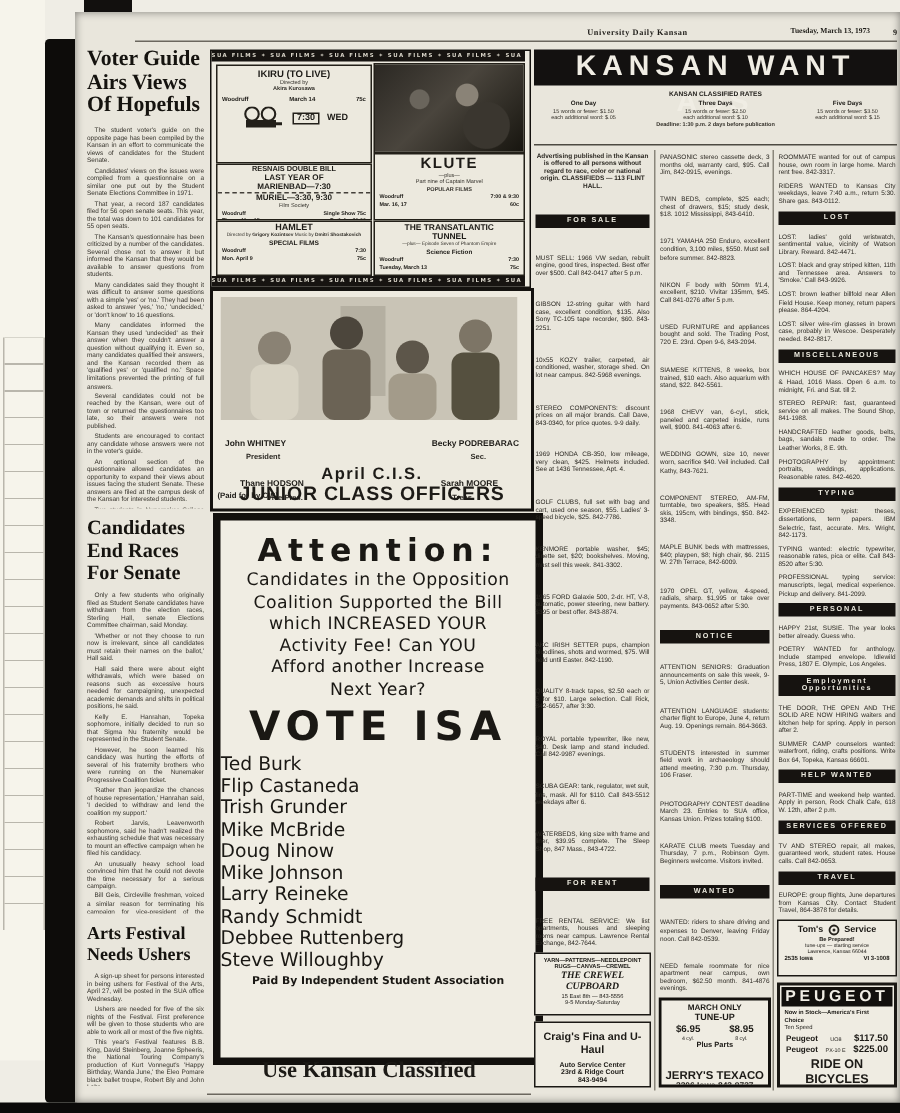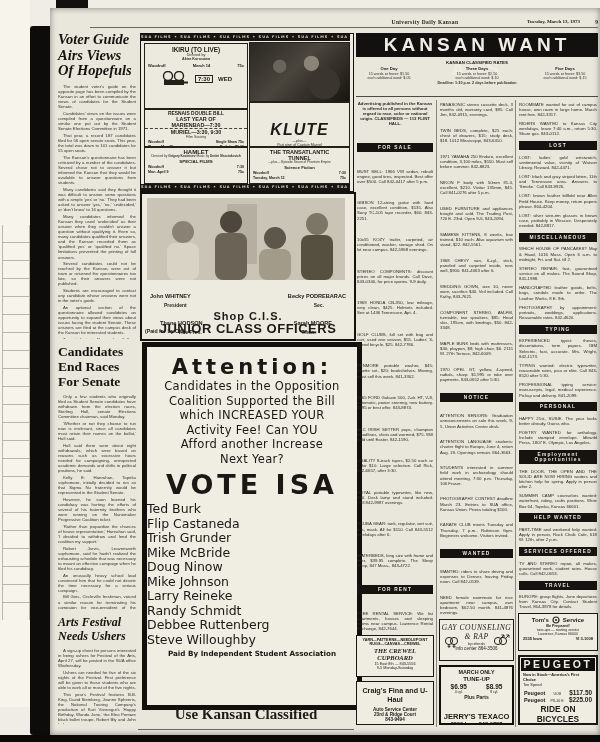--- a/index.html
+++ b/index.html
@@ -17,21 +17,21 @@
   
   .page{left:50px;top:8px;width:550px;height:727px;background:#e9e6dc;
         box-shadow:0 0 6px rgba(0,0,0,.45) inset;}
   .page > *{position:absolute;}
   
   .mast-rule{left:40px;top:19px;width:508px;height:1px;background:#6b675e;}
   .mast-paper{left:320px;top:11px;width:110px;text-align:center;font:bold 5.5px "Liberation Serif",serif;letter-spacing:.4px;}
   .mast-date{left:425px;top:11px;width:105px;text-align:right;font:bold 5px "Liberation Serif",serif;}
   .mast-page{left:538px;top:11px;width:10px;font:bold 5.5px "Liberation Serif",serif;text-align:right;}
   
-  .headline{font-family:"Liberation Serif",serif;font-weight:bold;font-style:italic;color:#15130f;}
+  .headline{font-family:"Liberation Serif",serif;font-weight:bold;color:#15130f;}
   .h-lg div{font-size:14.5px;line-height:15.5px;}
   .h-md div{font-size:13.5px;line-height:15px;font-style:normal;}
   .h-sm div{font-size:12px;line-height:13.5px;}
   .art-body{font-size:4.3px;line-height:5.1px;text-align:justify;color:#35322b;overflow:hidden;}
   .para{text-indent:5px;margin-bottom:1.5px;}
   
   .films{left:90px;top:25px;width:212px;height:157px;background:#eeebe1;border:1.5px solid #14120f;}
   .films > *{position:absolute;}
   .strip{left:0;width:209px;height:7px;background:#171411;color:#d8d4c8;font:bold 3.6px "DejaVu Sans",sans-serif;
          letter-spacing:1px;text-align:center;line-height:7px;white-space:nowrap;overflow:hidden;}
@@ -204,21 +204,21 @@
       </div>
       <div class="frow" style="font-size:3.6px;">
         <span>Mon. April 9</span>
         <span>75c</span>
       </div>
     </div>
 
     <div class="photo-klute" style="left:108px;top:8px;width:99px;height:58px;"></div>
 
     <div class="fbox" style="left:108px;top:68px;width:99px;height:43px;">
-      <div class="ft" style="font-size:16px;letter-spacing:1px;margin-top:18px;font-style:italic;">KLUTE</div>
+      <div class="ft" style="font-size:10px;letter-spacing:1px;margin-top:1px;">KLUTE</div>
       <div class="fsmall">—plus—</div>
       <div class="fsmall">Part nine of Captain Marvel</div>
       <div class="fsmall ft">POPULAR FILMS</div>
       <div class="frow" style="font-size:3.6px;">
         <span>Woodruff</span>
         <span>7:00 &amp; 9:30</span>
       </div>
       <div class="frow" style="font-size:3.6px;">
         <span>Mar. 16, 17</span>
         <span>60c</span>
@@ -256,21 +256,21 @@
         <rect x="112" y="51" width="32" height="31" rx="8" fill="#a39b8a"></rect>
       <circle cx="170" cy="26" r="11" fill="#7d7566"></circle>
         <rect x="154" y="37" width="32" height="45" rx="8" fill="#55503f"></rect>
     </svg>
     <div class="cis-names" style="left:8px;top:90px;width:196px;">
       <div><span class="cis-n">John WHITNEY</span><div class="cis-r" style="margin-left:14px;">President</div></div>
       <div style="text-align:right;"><span class="cis-n">Becky PODREBARAC</span><div class="cis-r" style="margin-right:22px;">Sec.</div></div>
       <div style="margin-left:10px;"><span class="cis-n">Thane HODSON</span><div class="cis-r" style="margin-left:18px;">Vice Pres.</div></div>
       <div style="text-align:right;margin-right:14px;"><span class="cis-n">Sarah MOORE</span><div class="cis-r" style="margin-right:16px;">Treas.</div></div>
     </div>
-    <div style="left:0;top:116px;width:212px;text-align:center;font-weight:bold;font-size:11px;letter-spacing:1px;">Shop C.I.S.</div>
+    <div style="left:0;top:116px;width:212px;text-align:center;font-weight:bold;font-size:11px;letter-spacing:1px;">April C.I.S.</div>
     <div style="left:0;top:127px;width:212px;text-align:center;font-weight:bold;font-size:13px;letter-spacing:.5px;">JUNIOR CLASS OFFICERS</div>
     <div style="left:3px;top:134px;font-weight:bold;font-size:5.2px;">(Paid for by CIS)</div>
   </div>
 
   <div class="isa hand">
     <div class="isa-head">Attention:</div>
     <div>
         <div class="isa-line">Candidates in the Opposition</div>
         <div class="isa-line">Coalition Supported the Bill</div>
         <div class="isa-line">which INCREASED YOUR</div>
@@ -372,36 +372,20 @@
         <div class="cl-header">NOTICE</div>
         <div class="cl-item">ATTENTION SENIORS: Graduation announcements on sale this week, 9-5, Union Activities Center desk.</div>
         <div class="cl-item">ATTENTION LANGUAGE students: charter flight to Europe, June 4, return Aug. 19. Openings remain. 864-3663.</div>
         <div class="cl-item">STUDENTS interested in summer field work in archaeology should attend meeting, 7:30 p.m. Thursday, 106 Fraser.</div>
         <div class="cl-item">PHOTOGRAPHY CONTEST deadline March 23. Entries to SUA office, Kansas Union. Prizes totaling $100.</div>
         <div class="cl-item">KARATE CLUB meets Tuesday and Thursday, 7 p.m., Robinson Gym. Beginners welcome. Visitors invited.</div>
         <div class="cl-header">WANTED</div>
         <div class="cl-item">WANTED: riders to share driving and expenses to Denver, leaving Friday noon. Call 842-0539.</div>
         <div class="cl-item">NEED female roommate for nice apartment near campus, own bedroom, $62.50 month. 841-4876 evenings.</div>
       </div>
-    <div class="boxad" style="height:40px;position:relative;">
-      <div class="gay-title" style="margin-top:3px;">GAY COUNSELING</div>
-      <div class="gay-title">&amp; RAP</div>
-      <svg width="18" height="12" viewBox="0 0 18 12" style="position:absolute;left:3px;top:16px;">
-        <circle cx="6" cy="5" r="3.6" fill="none" stroke="#26231d" stroke-width="1"></circle>
-        <circle cx="11" cy="5" r="3.6" fill="none" stroke="#26231d" stroke-width="1"></circle>
-        <path d="M6 8.6 V12 M4.5 10.3 h3 M11 8.6 V12 M9.5 10.3 h3" stroke="#26231d" stroke-width=".9" fill="none"></path>
-      </svg>
-      <svg width="18" height="12" viewBox="0 0 18 12" style="position:absolute;right:3px;top:14px;">
-        <circle cx="6" cy="7" r="3.6" fill="none" stroke="#26231d" stroke-width="1"></circle>
-        <circle cx="11" cy="7" r="3.6" fill="none" stroke="#26231d" stroke-width="1"></circle>
-        <path d="M8.6 4.4 L12 1 M12 1 h-2.6 M12 1 v2.6 M13.6 4.4 L17 1 M17 1 h-2.6 M17 1 v2.6" stroke="#26231d" stroke-width=".9" fill="none"></path>
-      </svg>
-      <div style="font-size:3.4px;margin-top:1px;">by referrals</div>
-      <div style="font-size:4.6px;">info center 864-3506</div>
-    </div>
     <div class="boxad tex" style="height:56px;">
       <div style="font-weight:bold;font-size:5.4px;margin-top:2px;">MARCH ONLY</div>
       <div style="font-weight:bold;font-size:6px;margin:1px 0;">TUNE-UP</div>
       <div class="tex-prices">
         <span><span>$6.95</span><div class="tex-cyl">4 cyl.</div></span>
         <span><span>$8.95</span><div class="tex-cyl">8 cyl.</div></span>
       </div>
       <div style="font-weight:bold;font-size:5px;">Plus Parts</div>
       <div style="font-weight:bold;font-size:7.6px;margin-top:12px;">JERRY'S TEXACO</div>
       <div style="font-weight:bold;font-size:5.6px;">2206 Iowa   843-9737</div>

